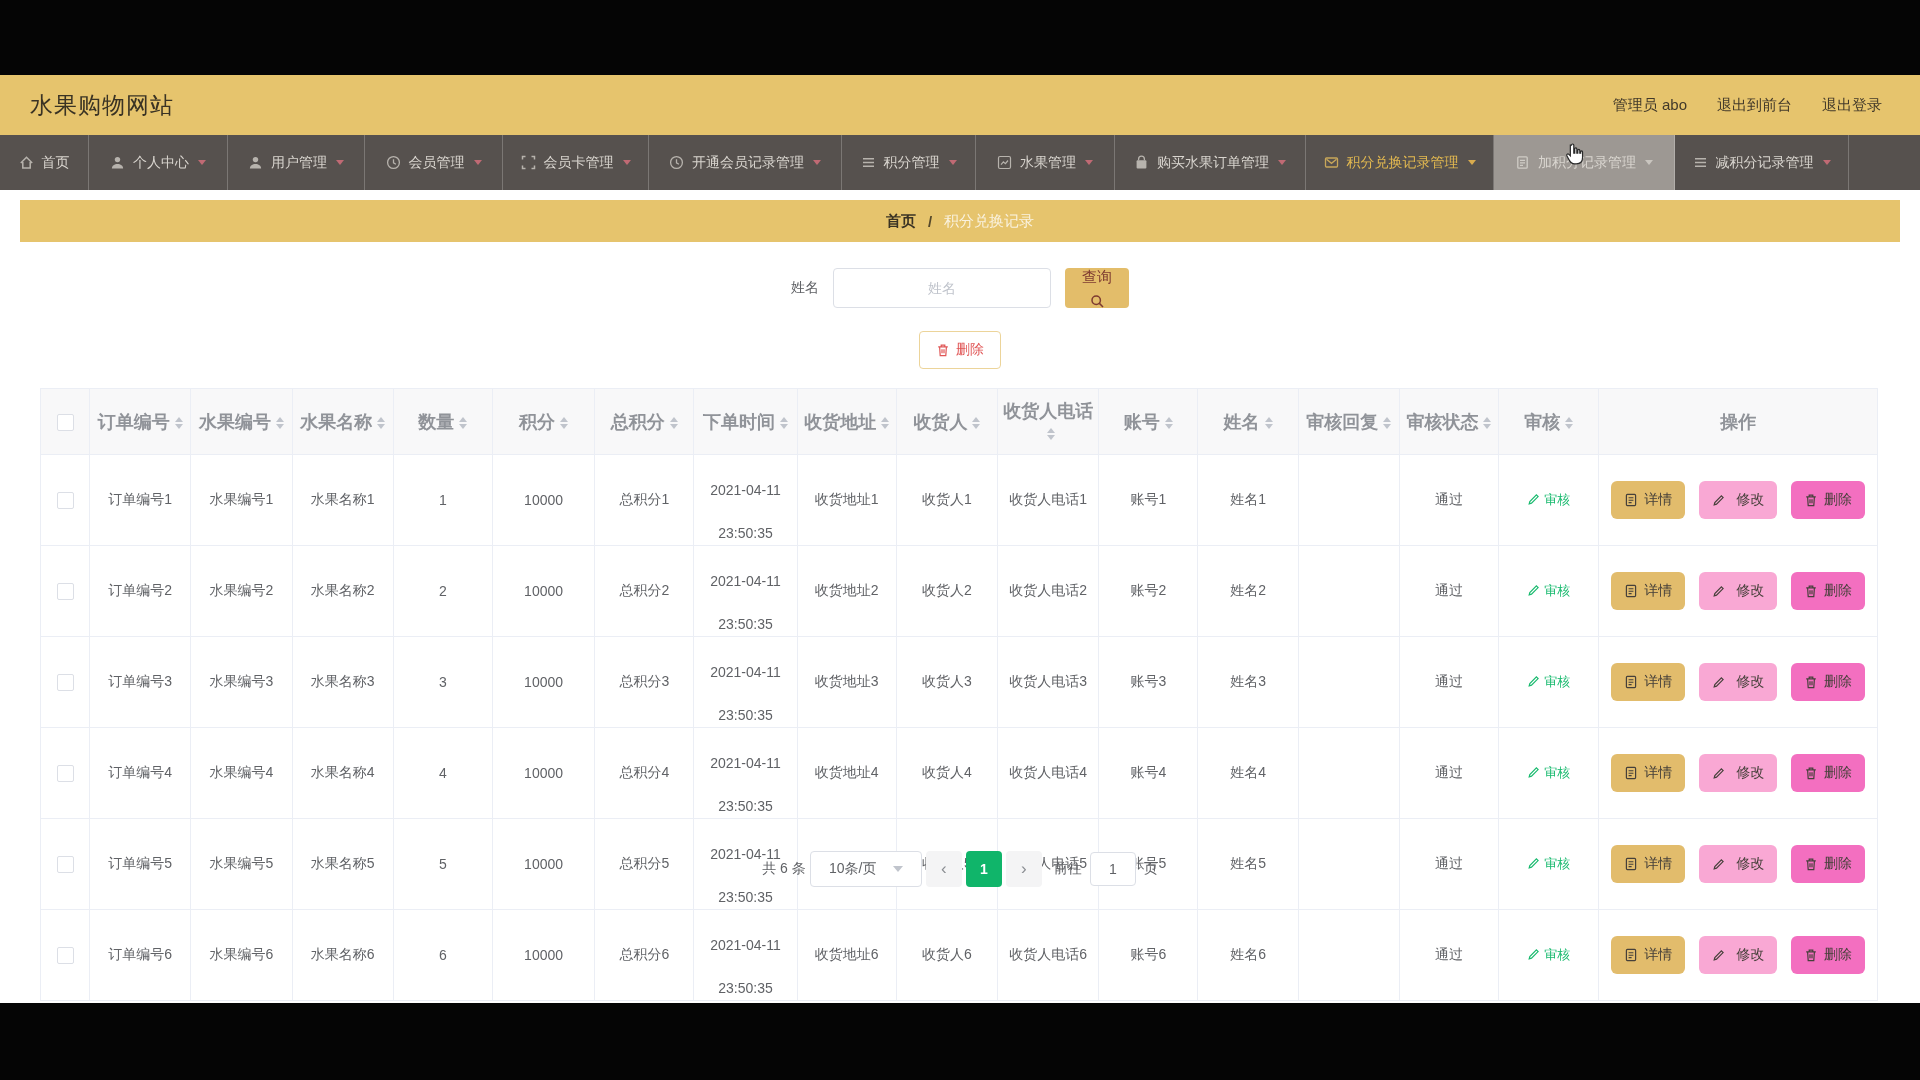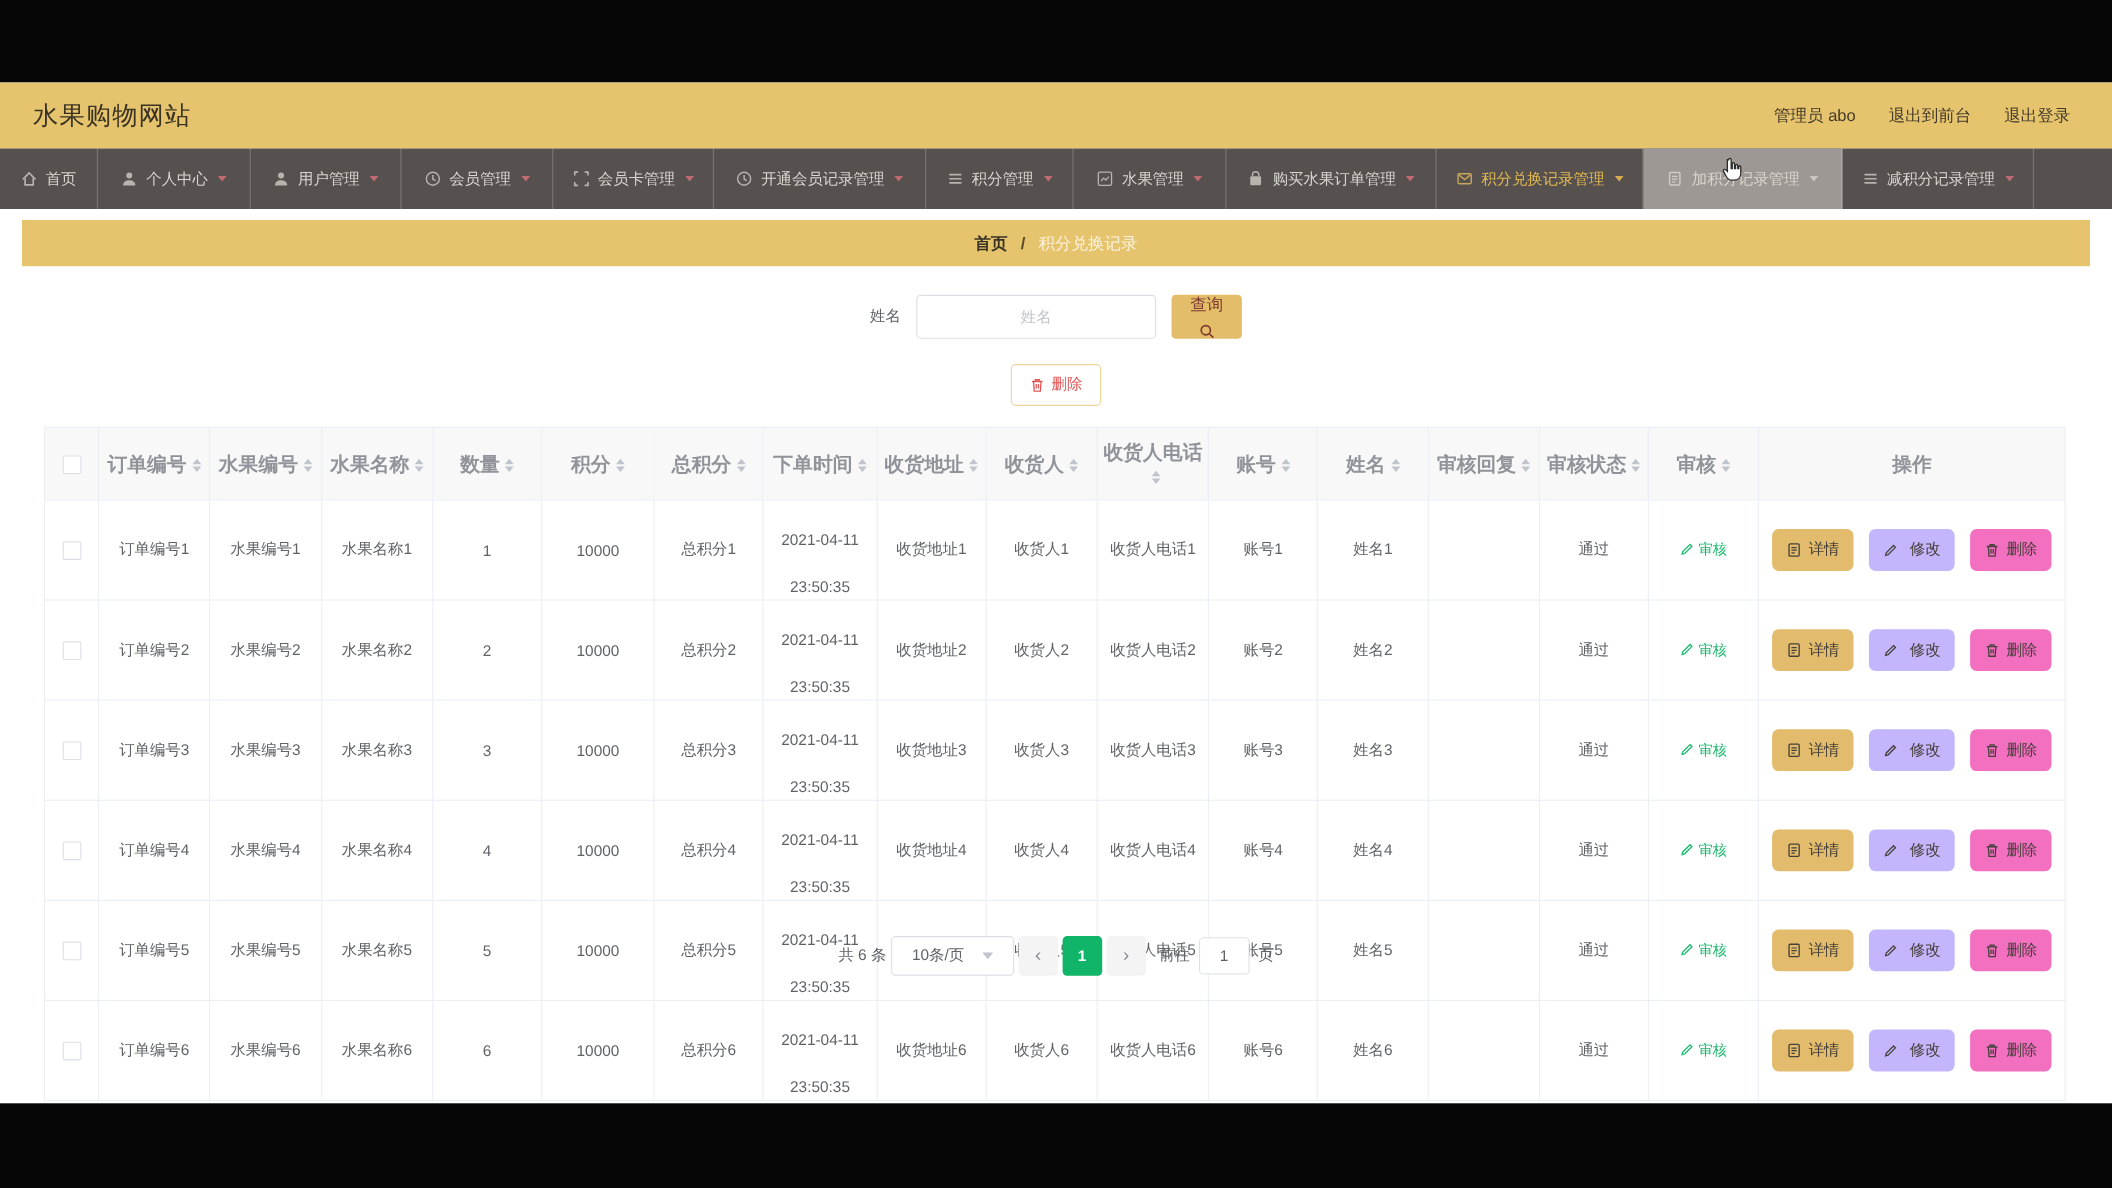--- a/index.html
+++ b/index.html
@@ -57,21 +57,21 @@
   .sort{display:inline-flex;flex-direction:column;margin-left:5px;vertical-align:middle;}
   .sort i{display:block;width:0;height:0;border-left:4px solid transparent;border-right:4px solid transparent;}
   .sort .up{border-bottom:5px solid #c0c4cc;margin-bottom:2px;}
   .sort .down{border-top:5px solid #c0c4cc;}
   .cb{display:inline-block;width:15px;height:15px;border:1px solid #dcdfe6;border-radius:2px;background:#fff;cursor:pointer;vertical-align:middle;}
   .time-cell div{line-height:20px;margin-top:23px;}
   .link-audit{color:#18ba6e;font-size:13px;display:inline-flex;align-items:center;gap:4px;cursor:pointer;text-decoration:none;}
   .row-btn{display:inline-flex;align-items:center;gap:6px;height:38px;padding:0 13px;border-radius:6px;border:none;
     color:#46403a;font-size:14px;margin:0 5px;cursor:pointer;font-family:inherit;}
   .btn-detail{background:#e2bc6c;}
-  .btn-edit{background:#c4b5fd;gap:11px;}
+  .btn-edit{background:#f9a8d4;gap:11px;}
   .btn-del{background:#f36fc0;}
 
   
   .pagination{position:absolute;left:0;top:851px;width:100%;display:flex;align-items:center;justify-content:center;gap:4px;
     font-size:14px;color:#606266;}
   .page-size{width:112px;height:36px;border:1px solid #dcdfe6;border-radius:4px;display:flex;align-items:center;
     justify-content:center;gap:16px;color:#606266;cursor:pointer;background:#fff;box-sizing:border-box;}
   .sel-caret{width:0;height:0;border-left:5px solid transparent;border-right:5px solid transparent;border-top:6px solid #c0c4cc;}
   .pg-btn{min-width:36px;height:36px;background:#f4f4f5;border-radius:4px;display:flex;align-items:center;justify-content:center;
     color:#8a8d92;font-size:17px;cursor:pointer;}

